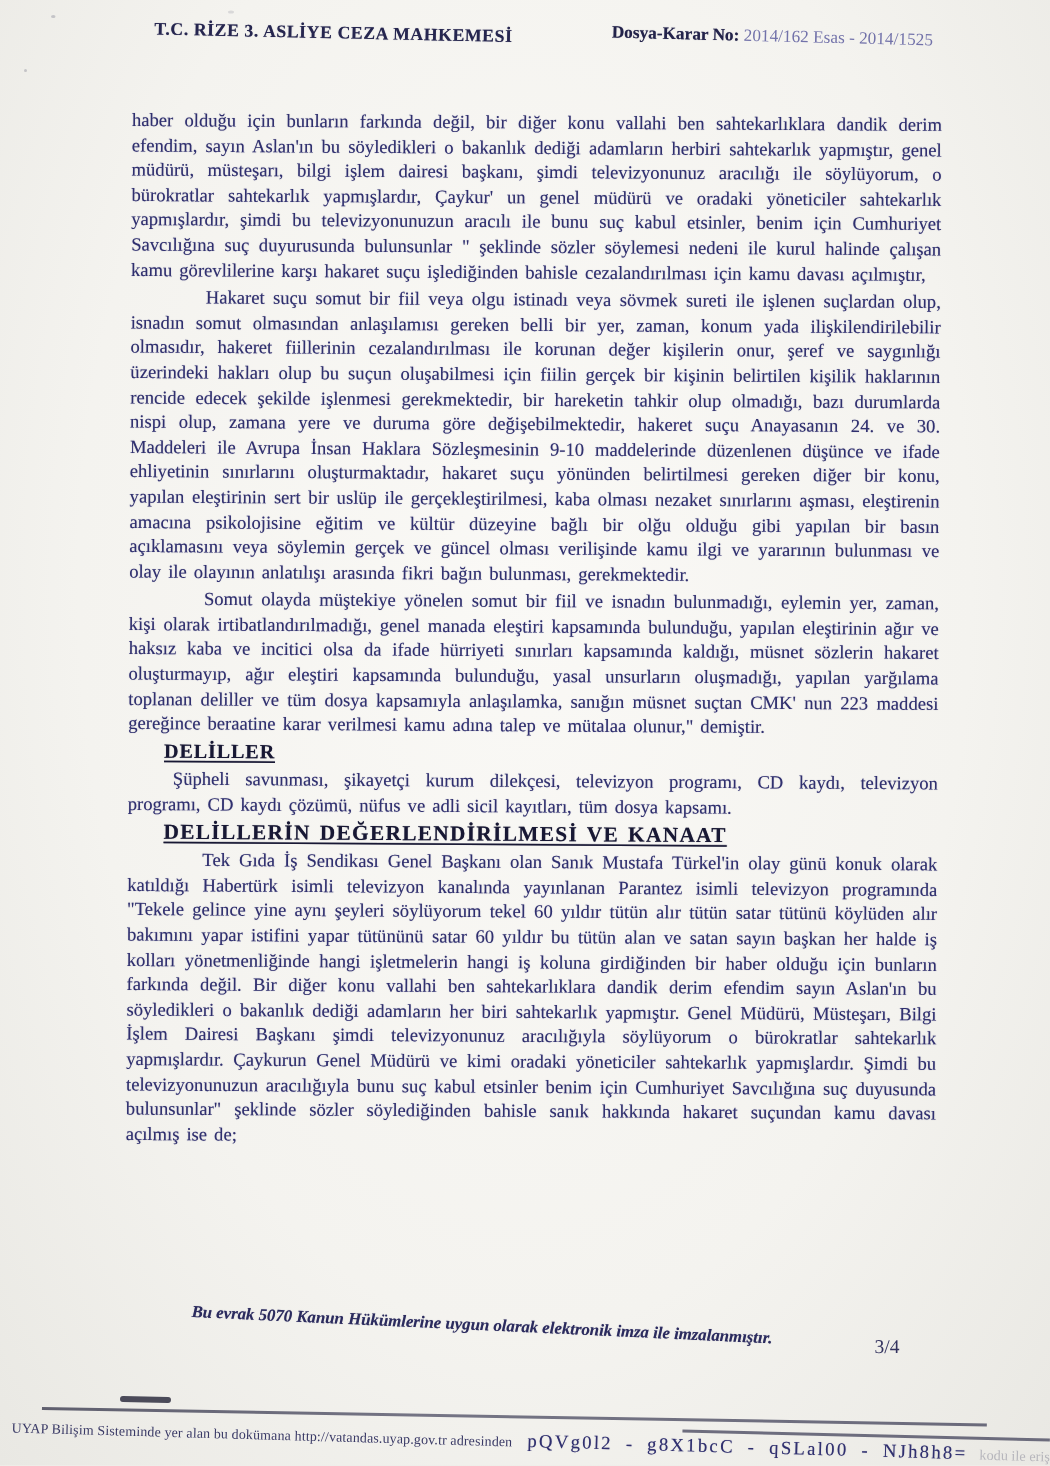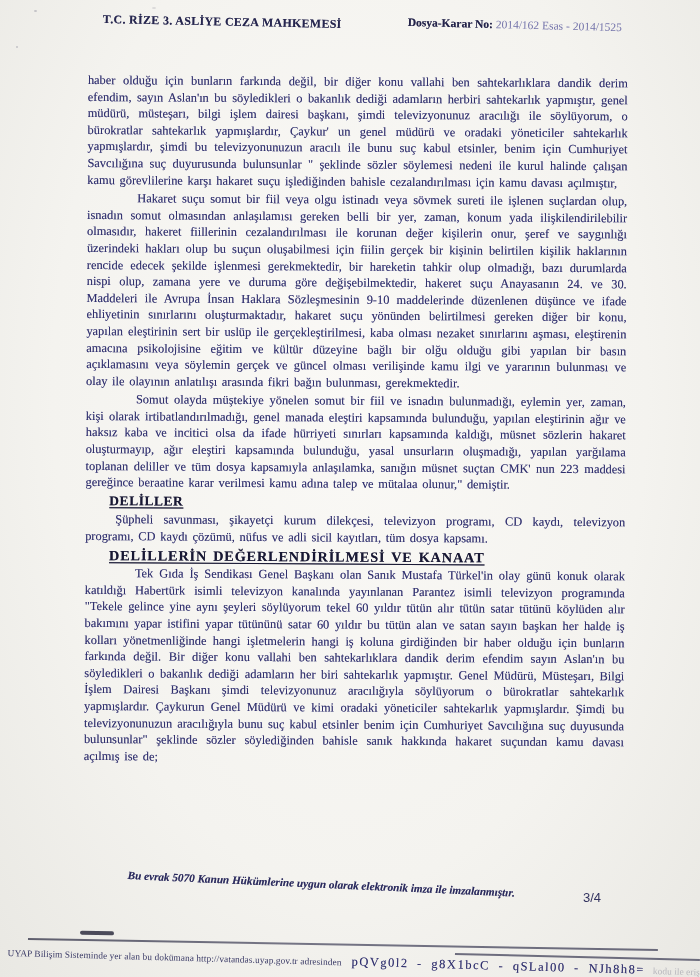--- a/index.html
+++ b/index.html
@@ -61,21 +61,21 @@
     position:absolute;left:128px;top:869px;
     font-style:italic;font-weight:bold;
     font-size:11.2px;color:#2b2b5e;
     transform:rotate(2.6deg);transform-origin:left top;
     white-space:nowrap;
     text-shadow:0 0 0.5px rgba(43,43,94,0.55);
   }
   .page-num{
     position:absolute;left:583px;top:890px;
     font-size:13px;color:#33335f;
-    font-family:Liberation Sans, sans-serif;
+    font-family:Liberation Serif, serif;
     text-align:center;
   }
   
   .uyap-strip{
     position:absolute;left:8px;top:942px;width:690px;
     transform:rotate(1.6deg);transform-origin:left top;
     white-space:nowrap;
   }
   .uyap-sentence{
     font-size:9.3px;color:#3a3a66;

